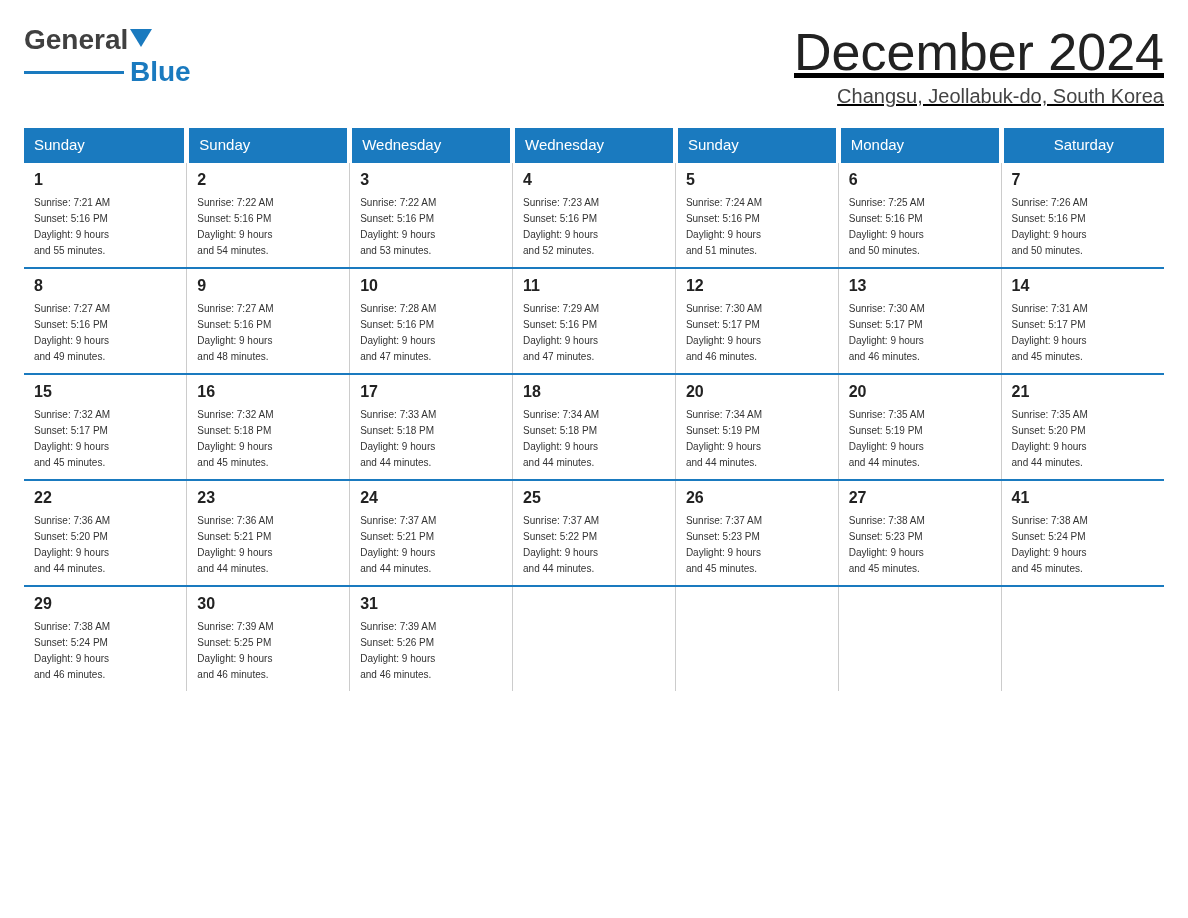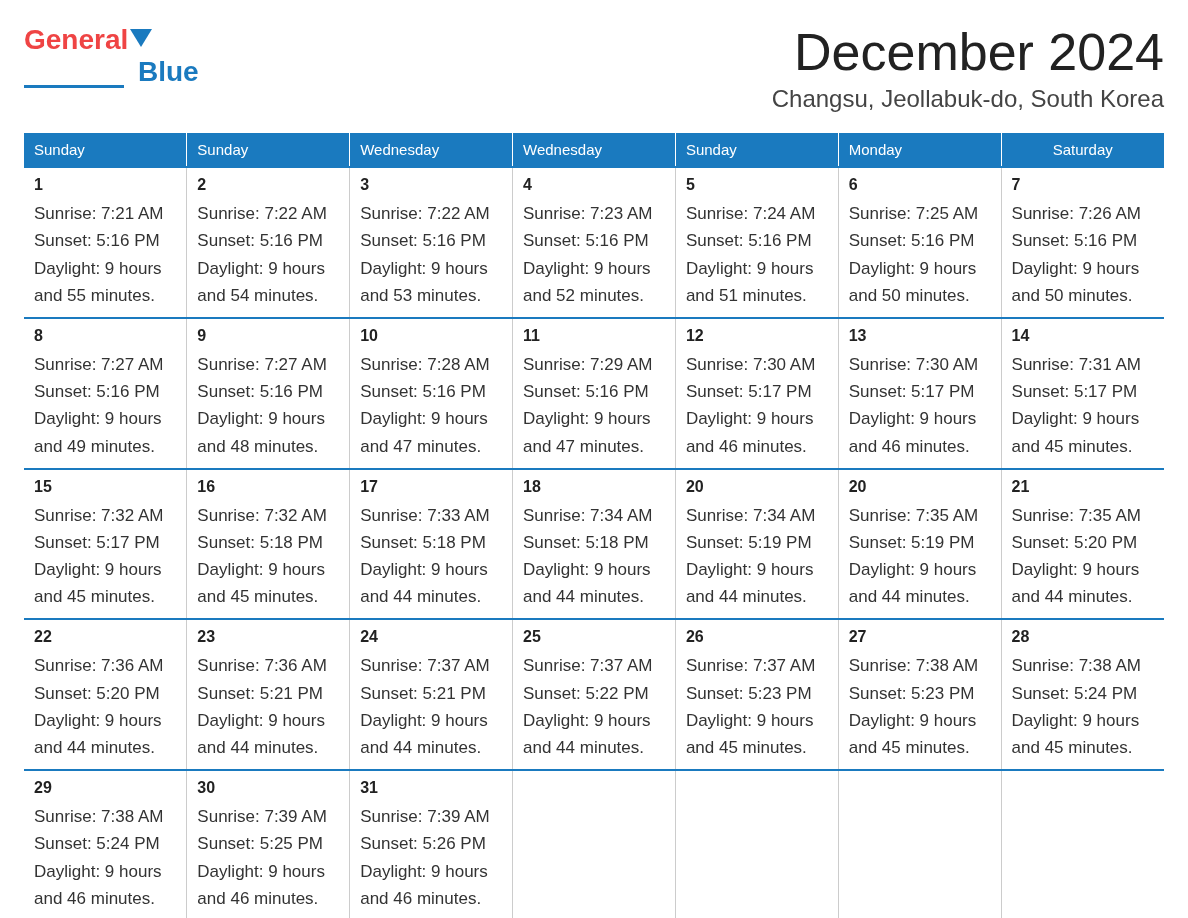--- a/index.html
+++ b/index.html
@@ -16,46 +16,47 @@
       align-items: flex-start;
       margin-bottom: 20px;
     }
     .logo {
       display: flex;
       flex-direction: column;
       align-items: flex-start;
     }
     .title-block {
       text-align: right;
+      text-decoration: underline;
     }
     .month-title {
       font-size: 52px;
       font-weight: normal;
       color: #222;
       line-height: 1.1;
     }
     .location {
-      font-size: 24px;
+      font-size: 20px;
       color: #444;
       margin-top: 4px;
     }
     table {
       width: 100%;
       border-collapse: collapse;
     }
     thead tr {
       background: #1a7abf;
     }
     thead th {
       color: #fff;
       font-size: 15px;
       font-weight: normal;
       padding: 8px 10px;
       text-align: left;
-      border-right: 1px solid #ffffff;
+      border-right: 5px solid #ffffff;
     }
     thead th:last-child {
       border-right: none;
       text-align: center;
     }
     tbody tr {
       border-top: 2px solid #1a7abf;
     }
     tbody td {
       vertical-align: top;
@@ -70,40 +71,40 @@
       border-right: none;
     }
     .day-num {
       font-size: 16px;
       font-weight: bold;
       color: #222;
       margin-bottom: 6px;
       display: block;
     }
     .day-info {
-      font-size: 17px;
+      font-size: 10px;
       color: #333;
       line-height: 1.6;
     }
     tbody tr:last-child td {
       border-bottom: none;
     }
   </style>
 </head>
 <body>
 
 <div class="header">
   <div class="logo">
     <div style="display:flex;align-items:center;">
-      <span style="font-size:28px;font-weight:bold;color:#ef4444;">General</span>
+      <span style="font-size:28px;font-weight:bold;color:#404040;">General</span>
       <svg width="22" height="18" viewBox="0 0 22 18" style="margin-left:2px;margin-top:-4px;">
         <polygon points="0,0 22,0 11,18" fill="#1a7abf"></polygon>
       </svg>
     </div>
-    <div style="display:flex;align-items:flex-end;gap:8px;">
+    <div style="display:flex;align-items:center;">
       <div style="background:#1a7abf;height:3px;width:100px;margin-right:6px;"></div>
       <span style="font-size:28px;font-weight:bold;color:#1a7abf;">Blue</span>
     </div>
   </div>
   <div class="title-block">
     <div class="month-title">December 2024</div>
     <div class="location">Changsu, Jeollabuk-do, South Korea</div>
   </div>
 </div>
 
@@ -229,21 +230,21 @@
         </td>
         <td>
           <span class="day-num">26</span>
           <div class="day-info">Sunrise: 7:37 AM<br>Sunset: 5:23 PM<br>Daylight: 9 hours<br>and 45 minutes.</div>
         </td>
         <td>
           <span class="day-num">27</span>
           <div class="day-info">Sunrise: 7:38 AM<br>Sunset: 5:23 PM<br>Daylight: 9 hours<br>and 45 minutes.</div>
         </td>
         <td>
-          <span class="day-num">28</span>
+          <span class="day-num">41</span>
           <div class="day-info">Sunrise: 7:38 AM<br>Sunset: 5:24 PM<br>Daylight: 9 hours<br>and 45 minutes.</div>
         </td>
       </tr>
       <tr>
         <td>
           <span class="day-num">29</span>
           <div class="day-info">Sunrise: 7:38 AM<br>Sunset: 5:24 PM<br>Daylight: 9 hours<br>and 46 minutes.</div>
         </td>
         <td>
           <span class="day-num">30</span>

